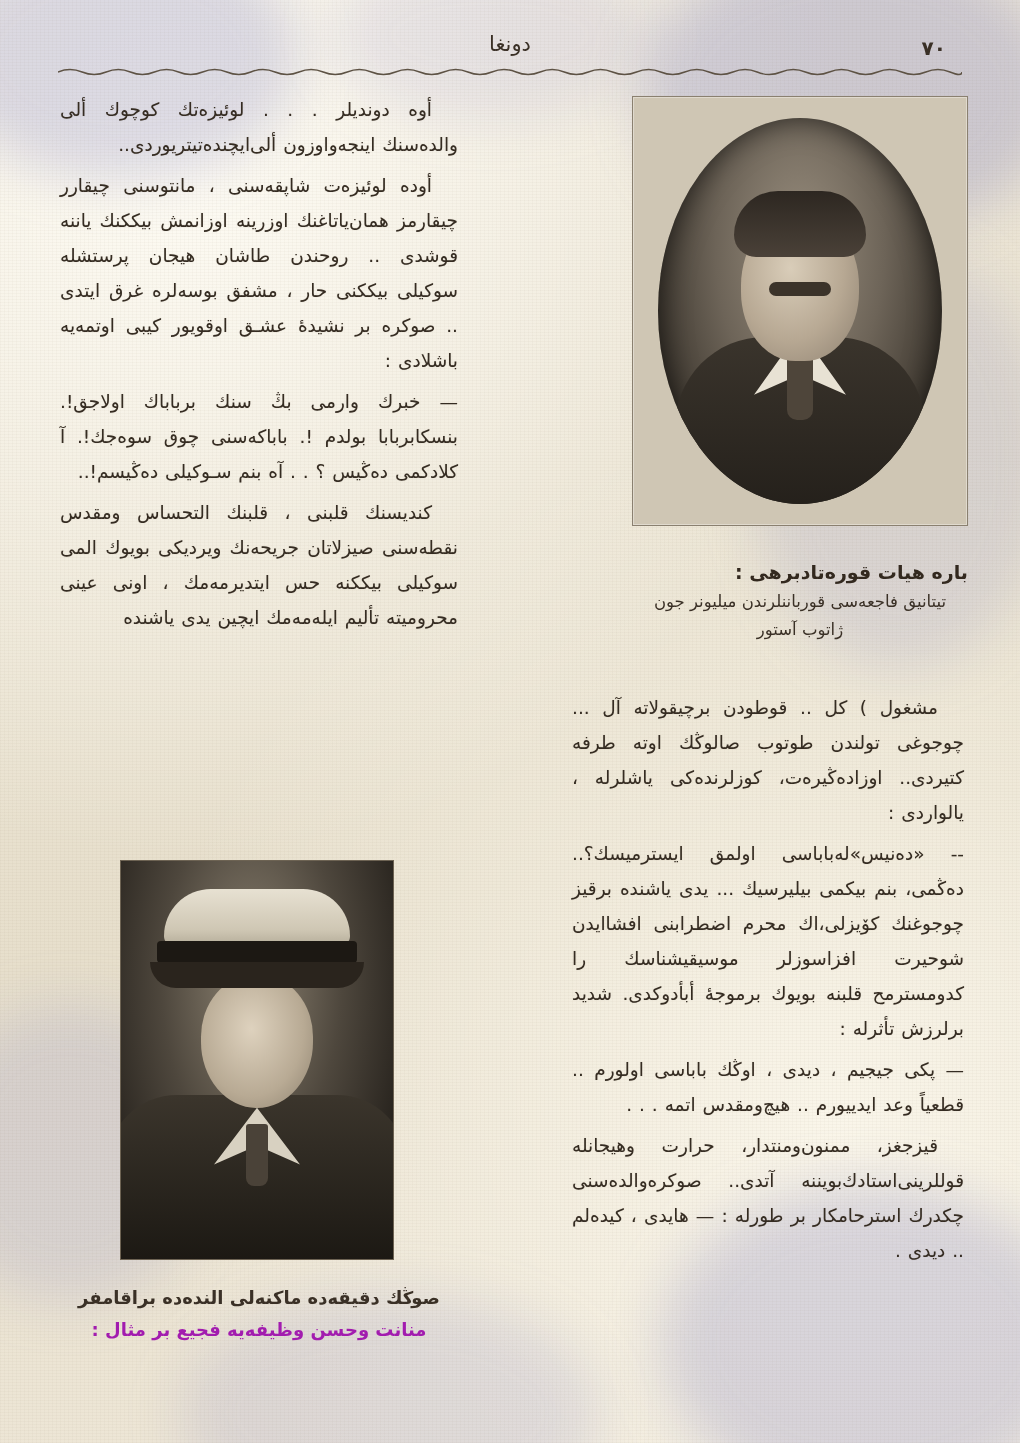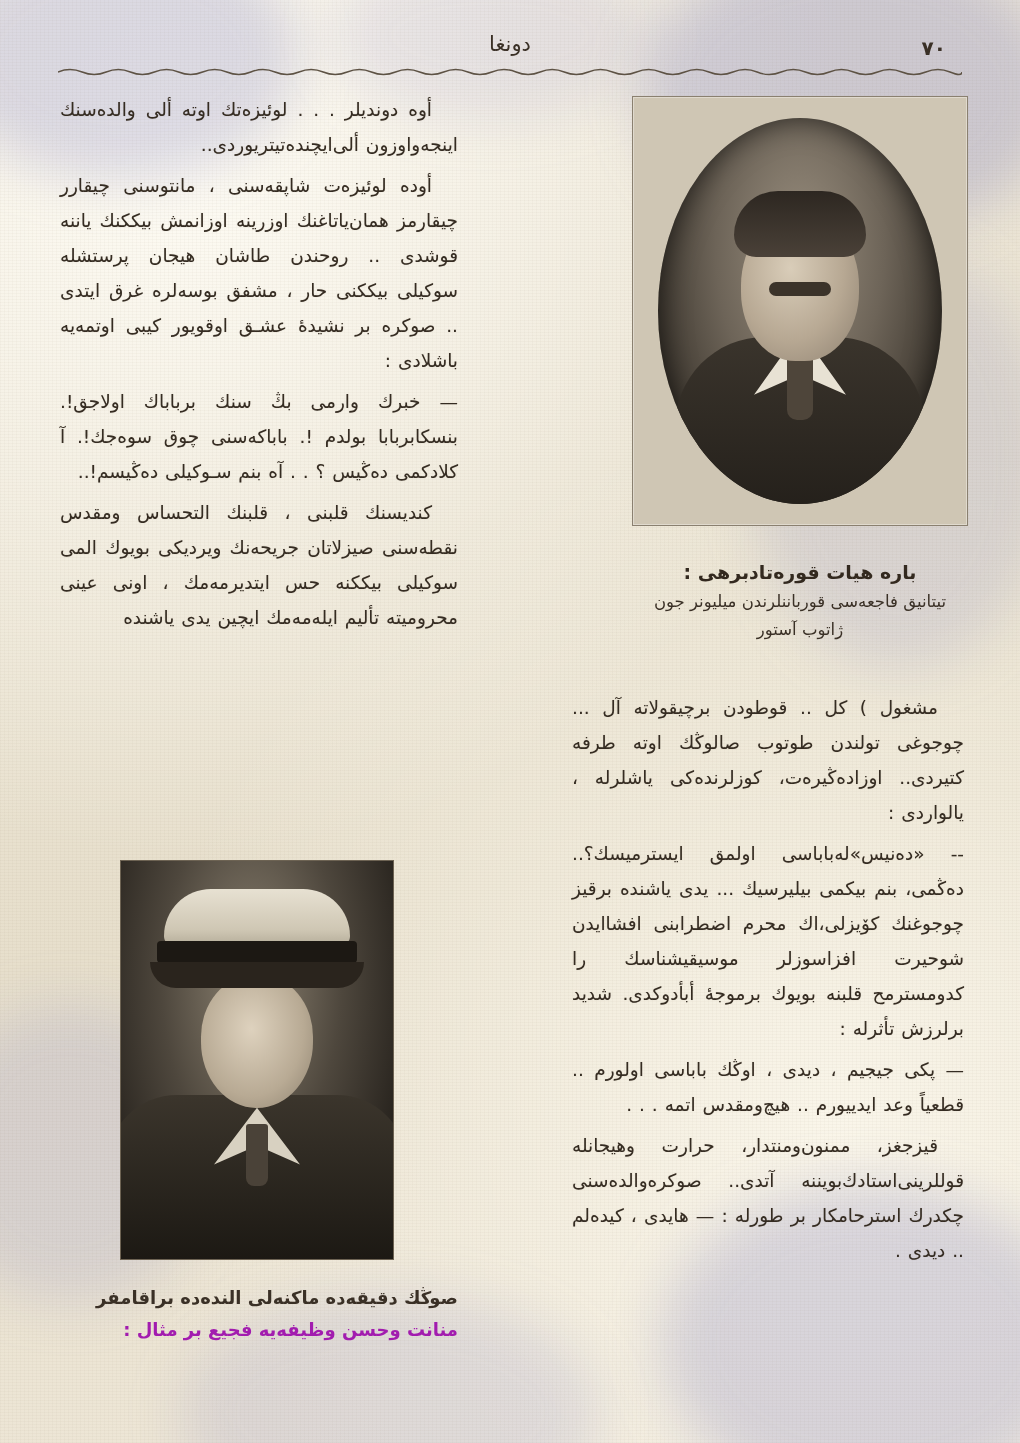--- a/index.html
+++ b/index.html
@@ -160,30 +160,30 @@
     position:absolute;left:50%;top:62%;transform:translateX(-50%);
     width:86px;height:86px;background:#d8d1c1;
     clip-path:polygon(50% 0,100% 66%,50% 44%,0 66%);
   }
   .tie2{
     position:absolute;left:50%;top:66%;transform:translateX(-50%);
     width:22px;height:62px;background:#4a4238;border-radius:3px 3px 8px 8px;
   }
 
   .cap-block{
-    position:absolute;left:60px;width:398px;direction:rtl;
+    position:absolute;left:60px;width:398px;direction:rtl;text-align:center;
   }
   .cap-block .l1{font-size:18px;line-height:32px;font-weight:bold;color:#3a3026;}
   .cap-block .l2{font-size:18px;line-height:32px;font-weight:bold;color:#a21caf;}
   .cap-block .l3{font-size:17px;line-height:30px;color:#3a3026;}
 
   .oval-caption{
     position:absolute;right:52px;top:556px;width:336px;direction:rtl;text-align:center;
   }
-  .oval-caption .big{font-size:19px;font-weight:bold;color:#33291f;display:block;text-align:center;line-height:32px;}
+  .oval-caption .big{font-size:19px;font-weight:bold;color:#33291f;display:block;text-align:right;line-height:32px;}
   .oval-caption .small{font-size:16.5px;line-height:28px;color:#3a3026;display:block;}
 </style>
 </head>
 <body>
 
 <div class="page"></div>
 <div class="stain s1"></div>
 <div class="stain s7"></div>
 <div class="stain s2"></div>
 <div class="stain s3"></div>
@@ -224,21 +224,21 @@
   </div>
 
   <div class="col col-right" style="top:690px;">
     <p class="par indent">مشغول ) كل .. قوطودن برچیقولاته آل ... چوجوغی تولندن طوتوب صالوڭك اوته طرفه كتیردی.. اوزاده‌ڭیرەت، كوزلرندەكی یاشلرله ، یالواردی :</p>
     <p class="par">-- «دەنیس»لەبابا‌سی اولمق ایسترمیسك؟.. دەڭمی، بنم بیكمی بیلیرسیك ... یدی یاشنده برقیز چوجوغنك كۆیزلی،اك محرم اضطرابنی افشاایدن شوحیرت افزاسوزلر موسیقیشناسك را كدومسترمح قلبنه بویوك برموجهٔ أبأدوكدی. شدید برلرزش تأثرله :</p>
     <p class="par">— پكی جیجیم ، دیدی ، اوڭك باباسی اولورم .. قطعیاً وعد ایدییورم .. هیچ‌ومقدس اتمه . . .</p>
     <p class="par indent">قیزجغز، ممنون‌ومنتدار، حرارت وهیجانله قوللرینی‌استادك‌بویننه آتدی.. صوكره‌والدەسنی چكدرك استرحامكار بر طورله : — هایدی ، كیدەلم .. دیدی .</p>
   </div>
 
   <div class="col col-left">
-    <p class="par indent">أوه دوندیلر . . . لوئیزه‌تك اوته ألی والدەسنك اینجه‌واوزون ألی‌ایچنده‌تیتریوردی..</p>
+    <p class="par indent">أوه دوندیلر . . . لوئیزه‌تك كوچوك ألی والدەسنك اینجه‌واوزون ألی‌ایچنده‌تیتریوردی..</p>
     <p class="par indent">أوده لوئیزەت شاپقه‌سنی ، مانتوسنی چیقارر چیقارمز همان‌یاتاغنك اوزرینه اوزانمش بیككنك یاننه قوشدی .. روحندن طاشان هیجان پرستشله سوكیلی بیككنی حار ، مشفق بوسه‌لره غرق ایتدی .. صوكره بر نشیدهٔ عشـق اوقویور كیبی اوتمه‌یه باشلادی :</p>
     <p class="par">— خبرك وارمی بڭ سنك برباباك اولاجق!. بنسكابربابا بولدم !. بابا‌كەسنی چوق سوه‌جك!. آ كلادكمی دەڭیس ؟ . . آه بنم سـوكیلی دەڭیسم!..</p>
     <p class="par indent">كندیسنك قلبنی ، قلبنك التحساس ومقدس نقطه‌سنی صیزلاتان جریحه‌نك ویردیكی بویوك المی سوكیلی بیككنه حس ایتدیرمەمك ، اونی عینی محرومیته تأ‌لیم ایله‌مەمك ایچین یدی یاشنده</p>
   </div>
 
   <div class="photo-rect">
     <div class="rect-inner">
       <div class="body2"></div>
       <div class="lapel"></div>
       <div class="tie2"></div>

